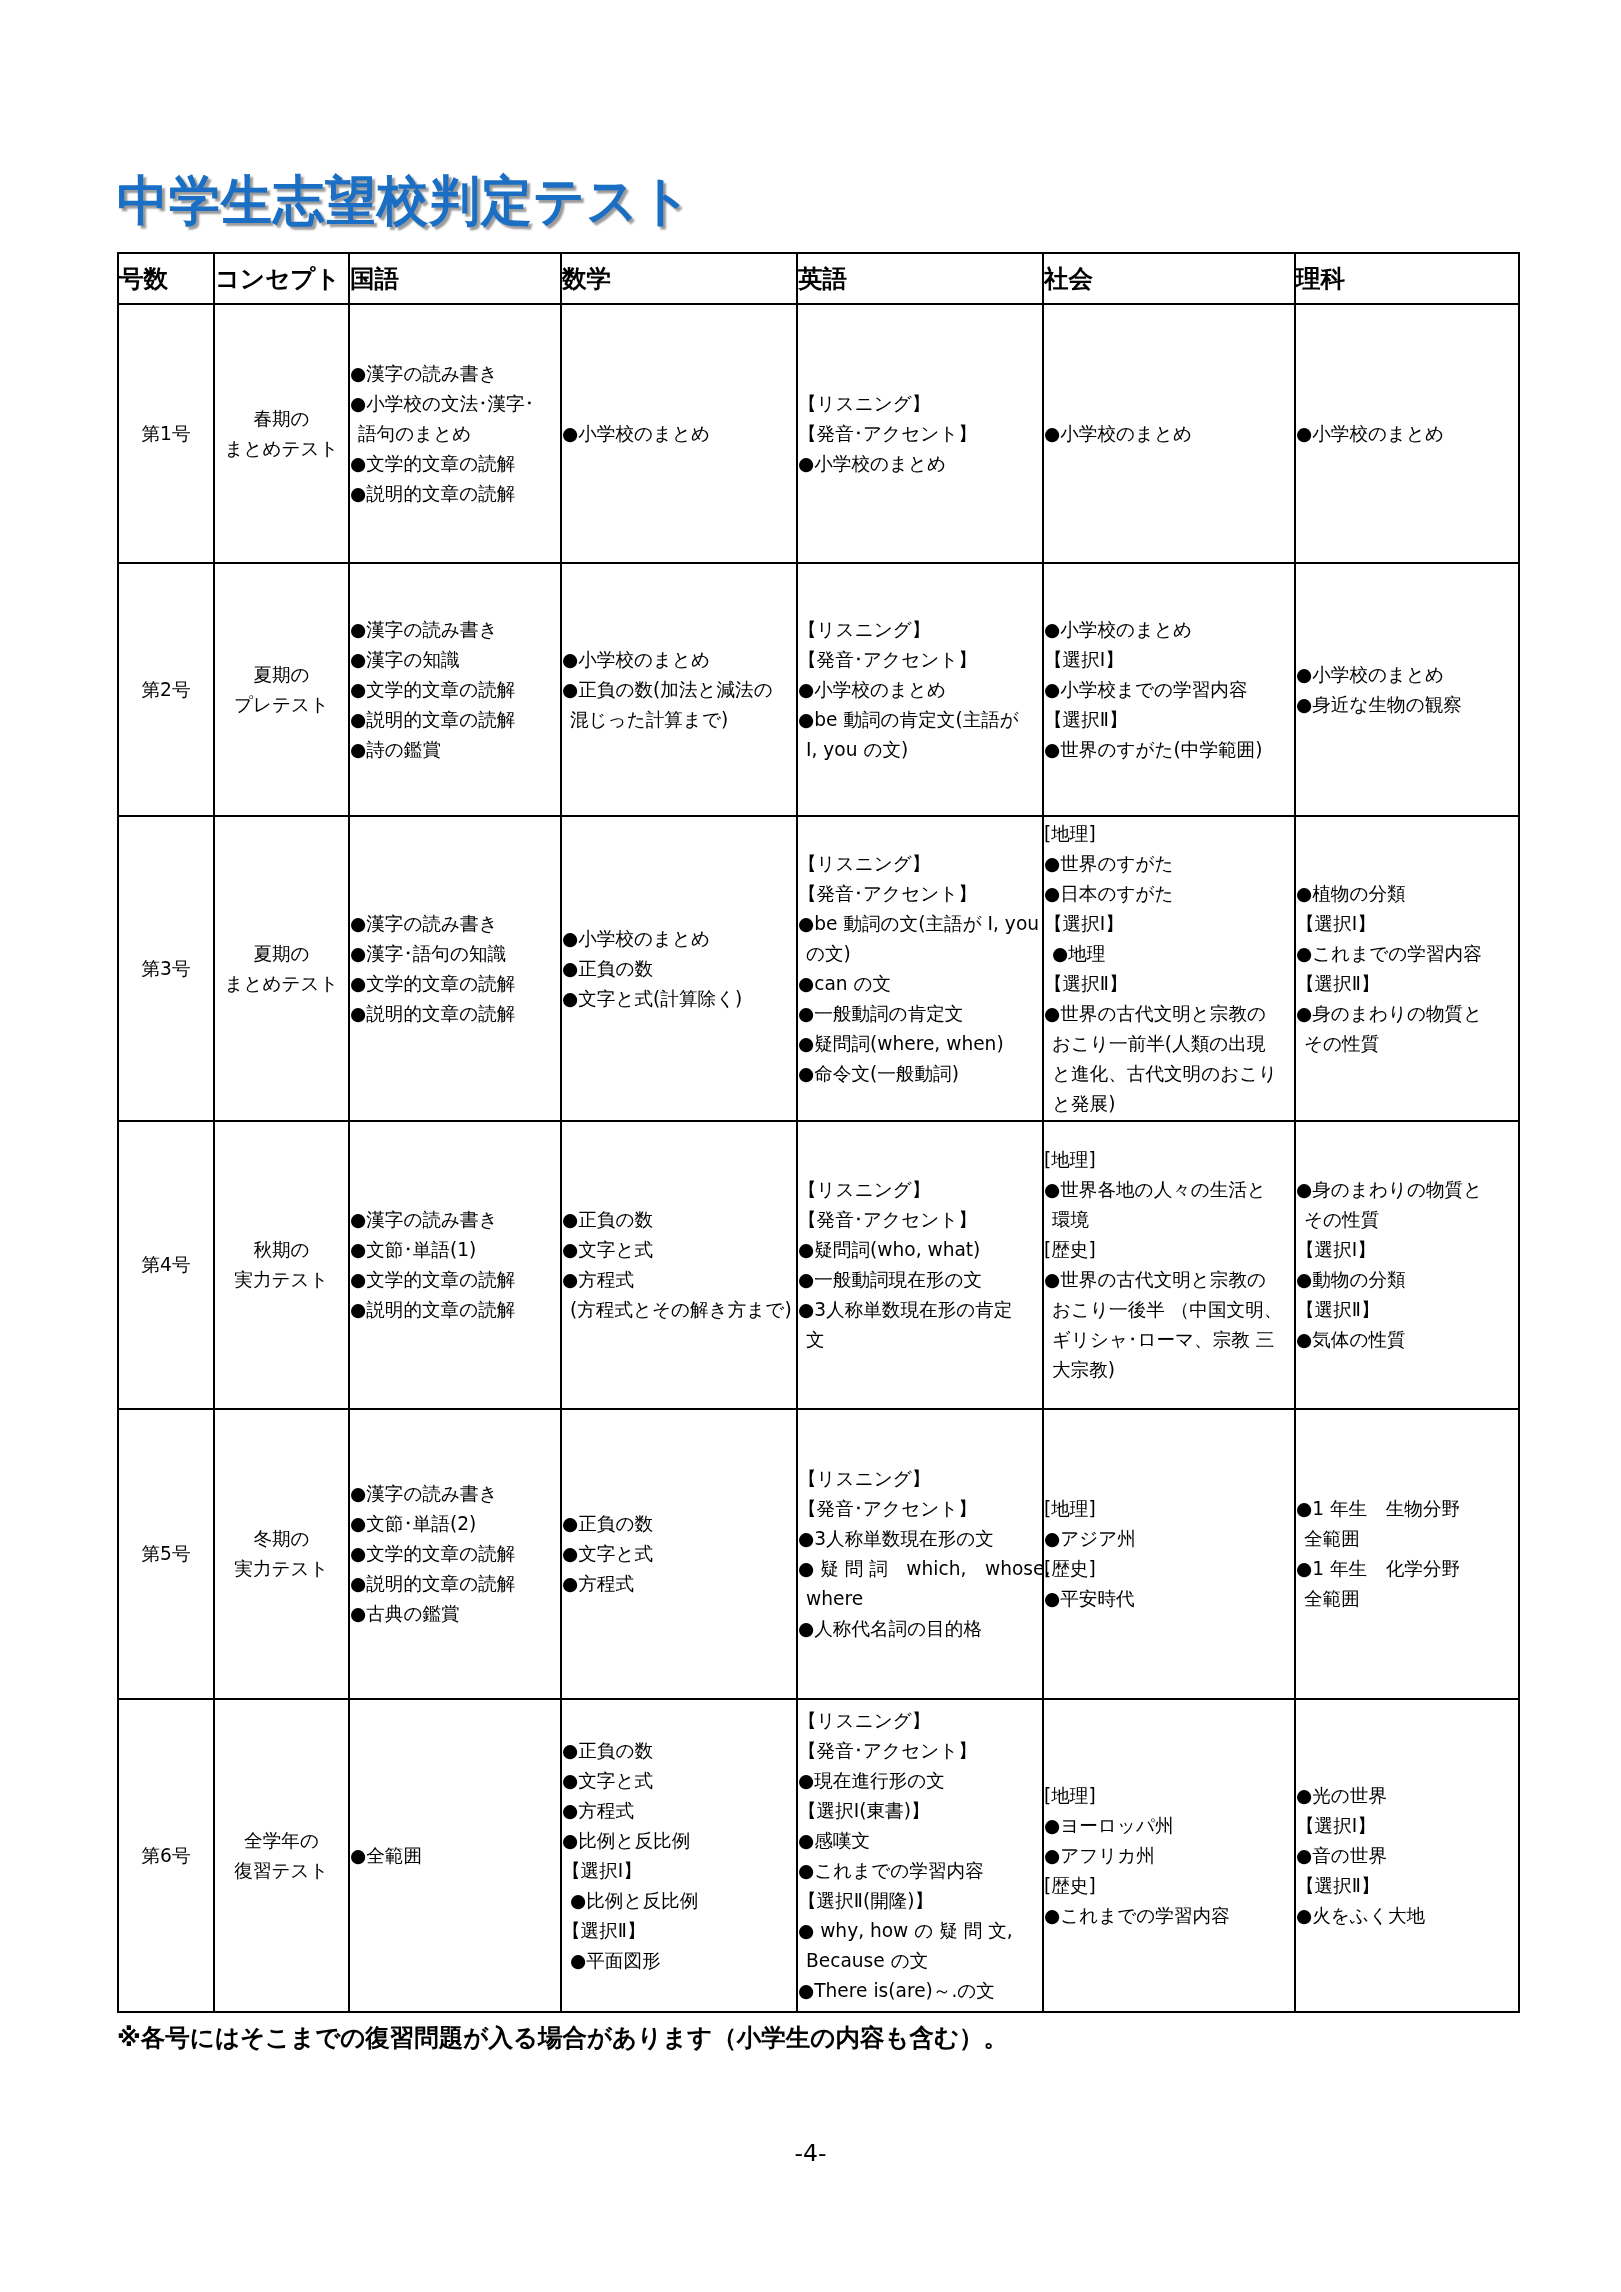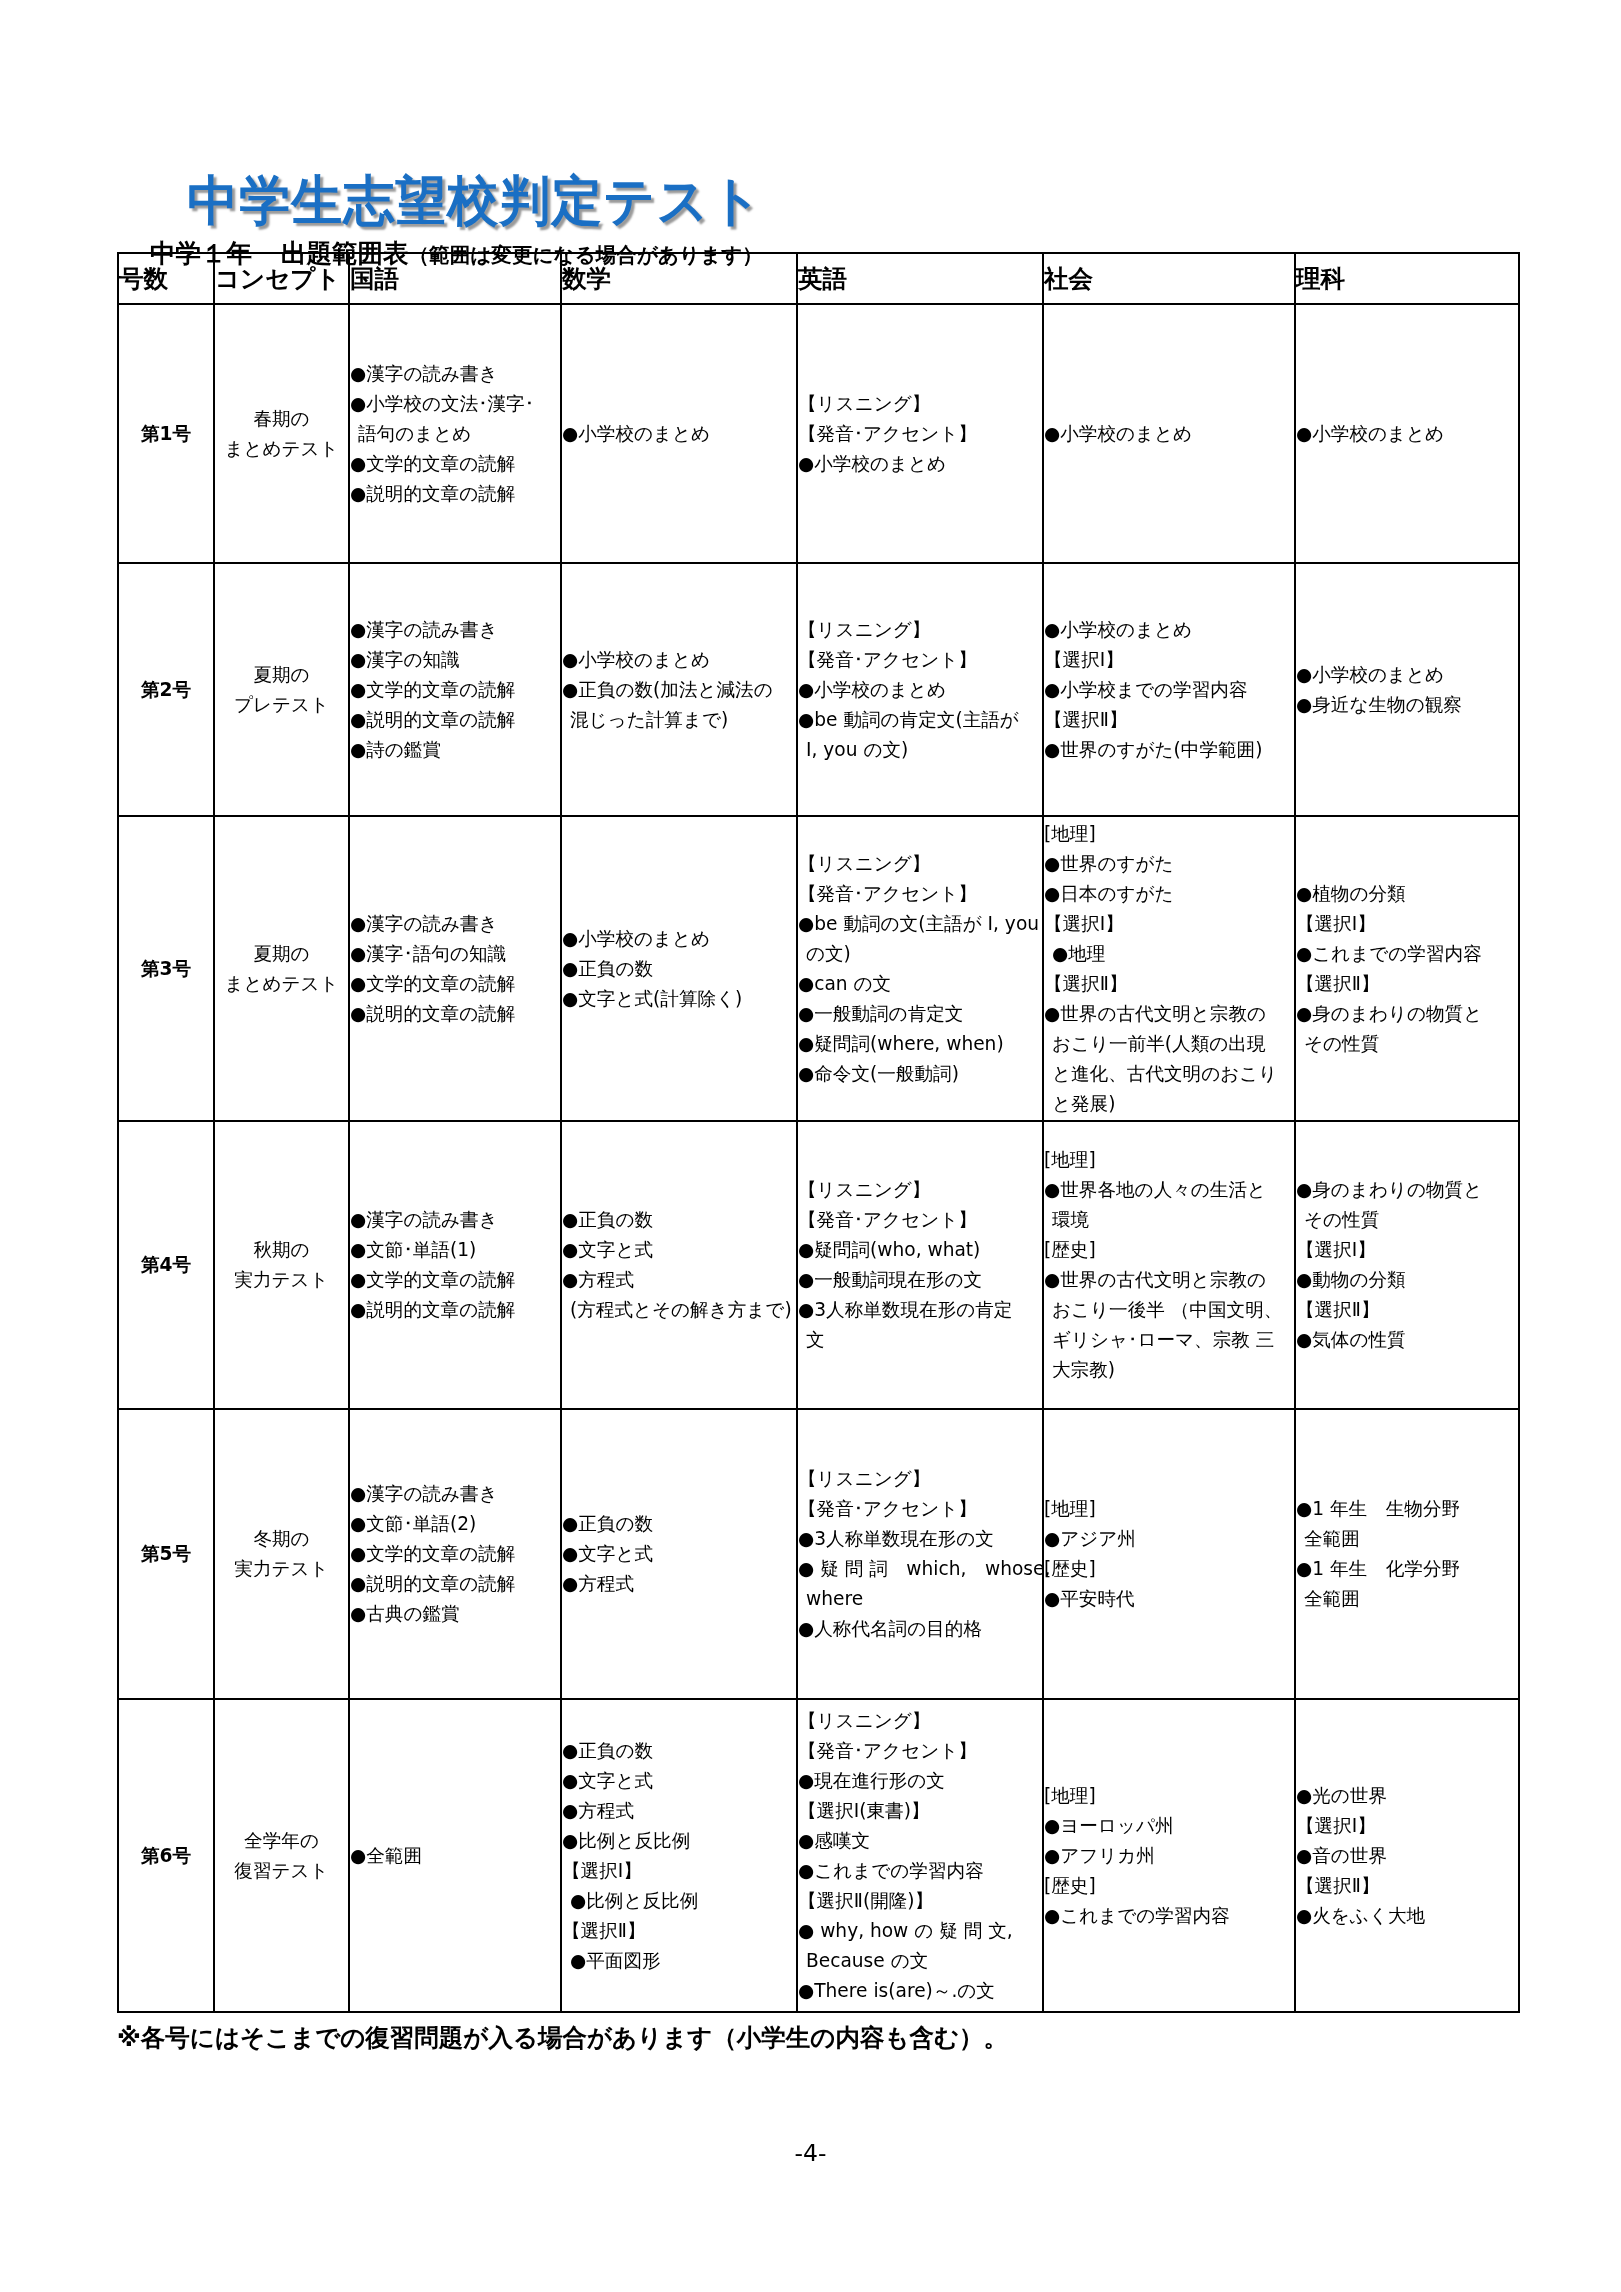--- a/index.html
+++ b/index.html
@@ -29,42 +29,39 @@
   }
   table.range th, table.range td {
     border: 2.9px solid #000; padding: 0;
   }
   table.range th {
     height: 49px; font-size: 24.5px; font-weight: bold; text-align: left;
   }
   table.range td {
     font-size: 18.6px; line-height: 30px; vertical-align: middle;
   }
-  td.issue { text-align: center; font-weight: bold; font-size: 22.5px; }
+  td.issue { text-align: center; font-weight: normal; font-size: 22.5px; }
   td.concept { text-align: center; font-size: 20.6px; line-height: 45px; }
   td.subject { padding: 0 9.8px 0 12.7px; }
   .line { white-space: nowrap; }
   .line.indent { padding-left: 8px; }
   .footnote {
     position: absolute; left: 117px; top: 2021px;
     font-size: 24.5px; font-weight: bold; white-space: nowrap;
   }
   .page-num {
     position: absolute; left: 0; width: 1621px; top: 2139px;
     text-align: center; font-size: 23.5px;
   }
 </style>
 </head>
 <body>
 
 <div class="title-row">
   <div class="main-title">中学生志望校判定テスト</div>
-  <div class="sub-title">
-    <span class="grade">中学１年</span><span>出題範囲表</span><span class="note">（範囲は変更になる場合があります）</span>
-  </div>
 </div>
 
 <table class="range">
   <colgroup>
     <col style="width:96px">
       <col style="width:135px">
       <col style="width:212px">
     <col style="width:236px">
       <col style="width:246px">
       <col style="width:252px">

